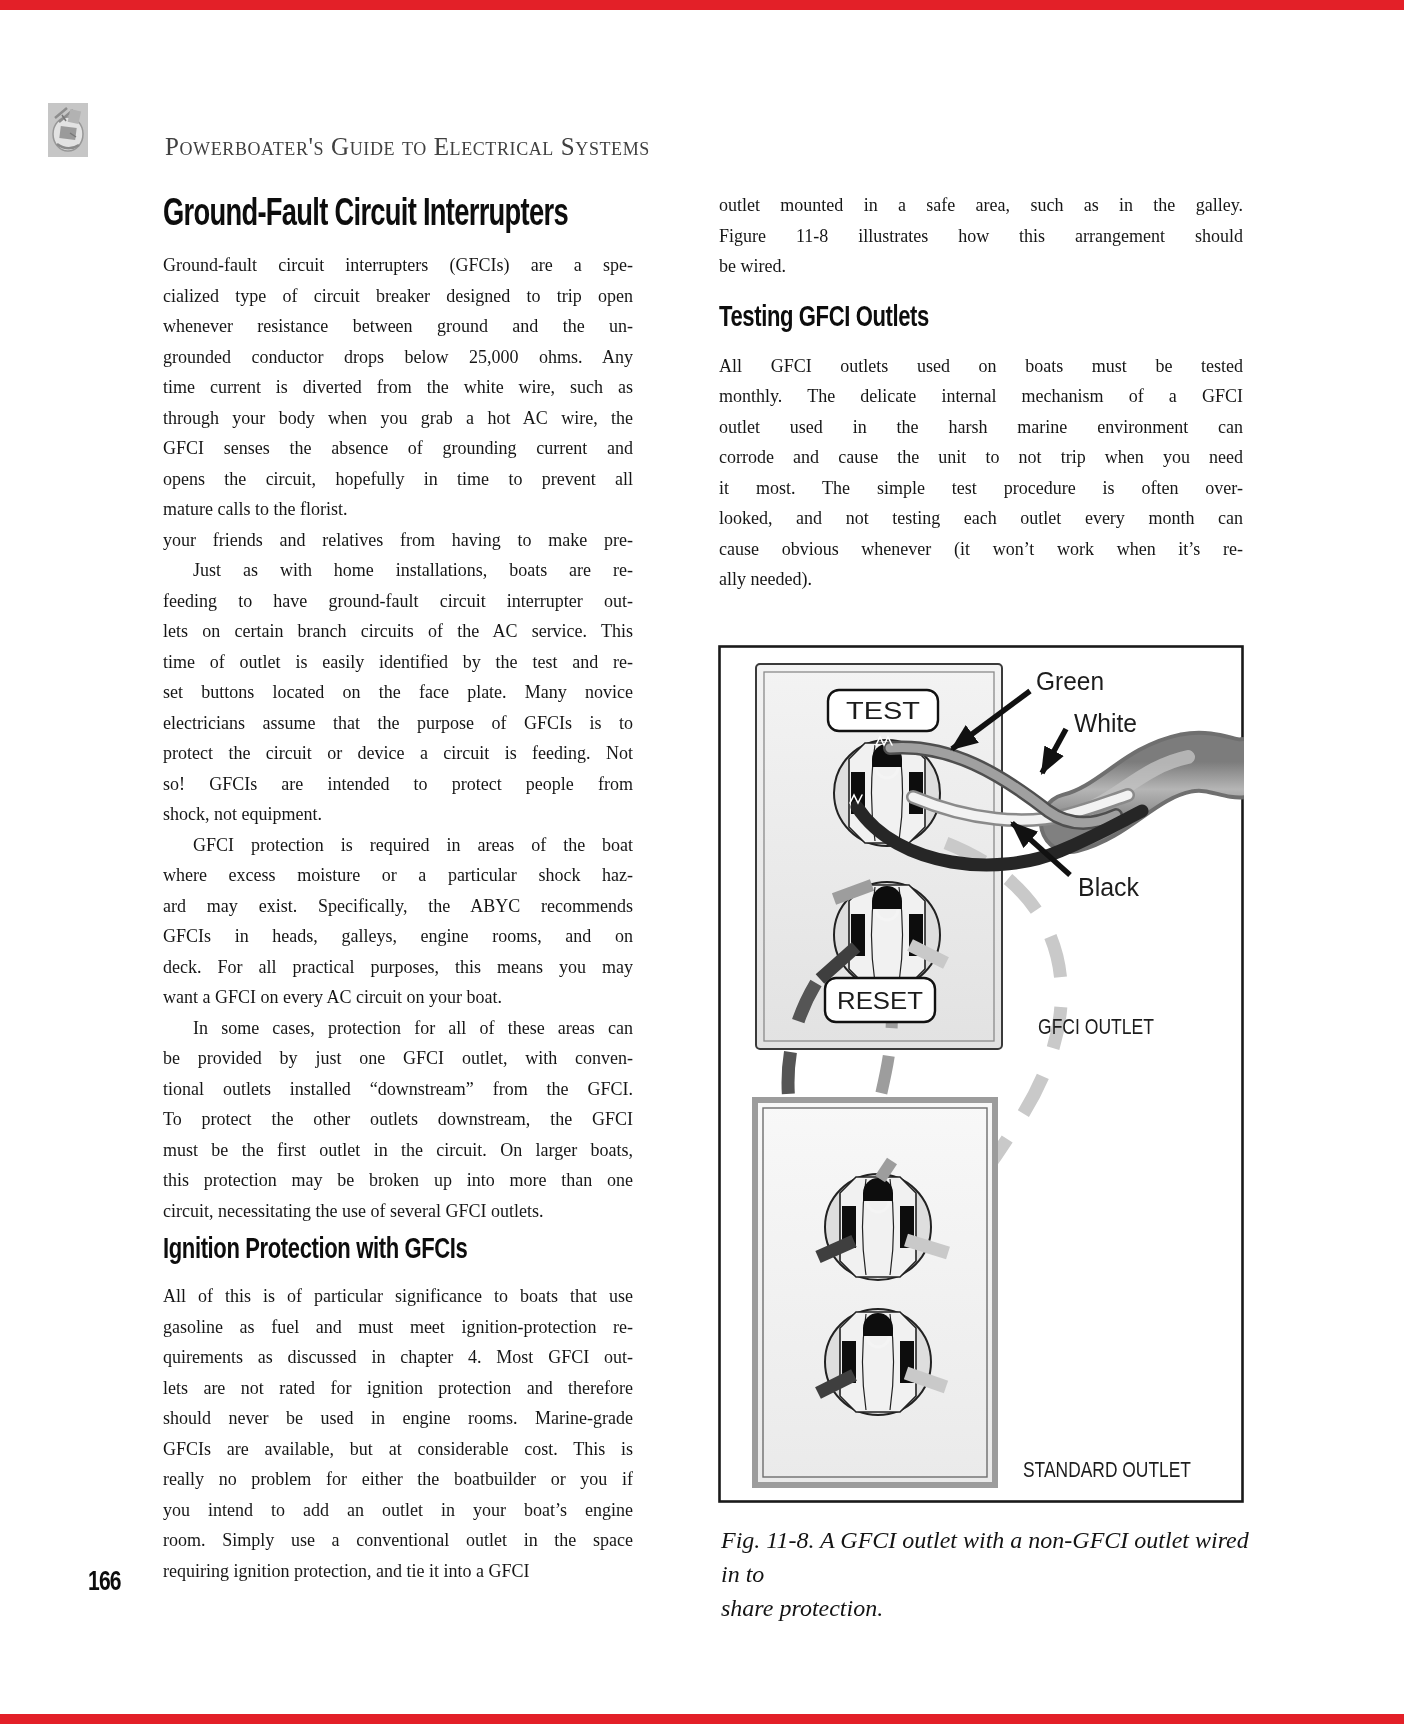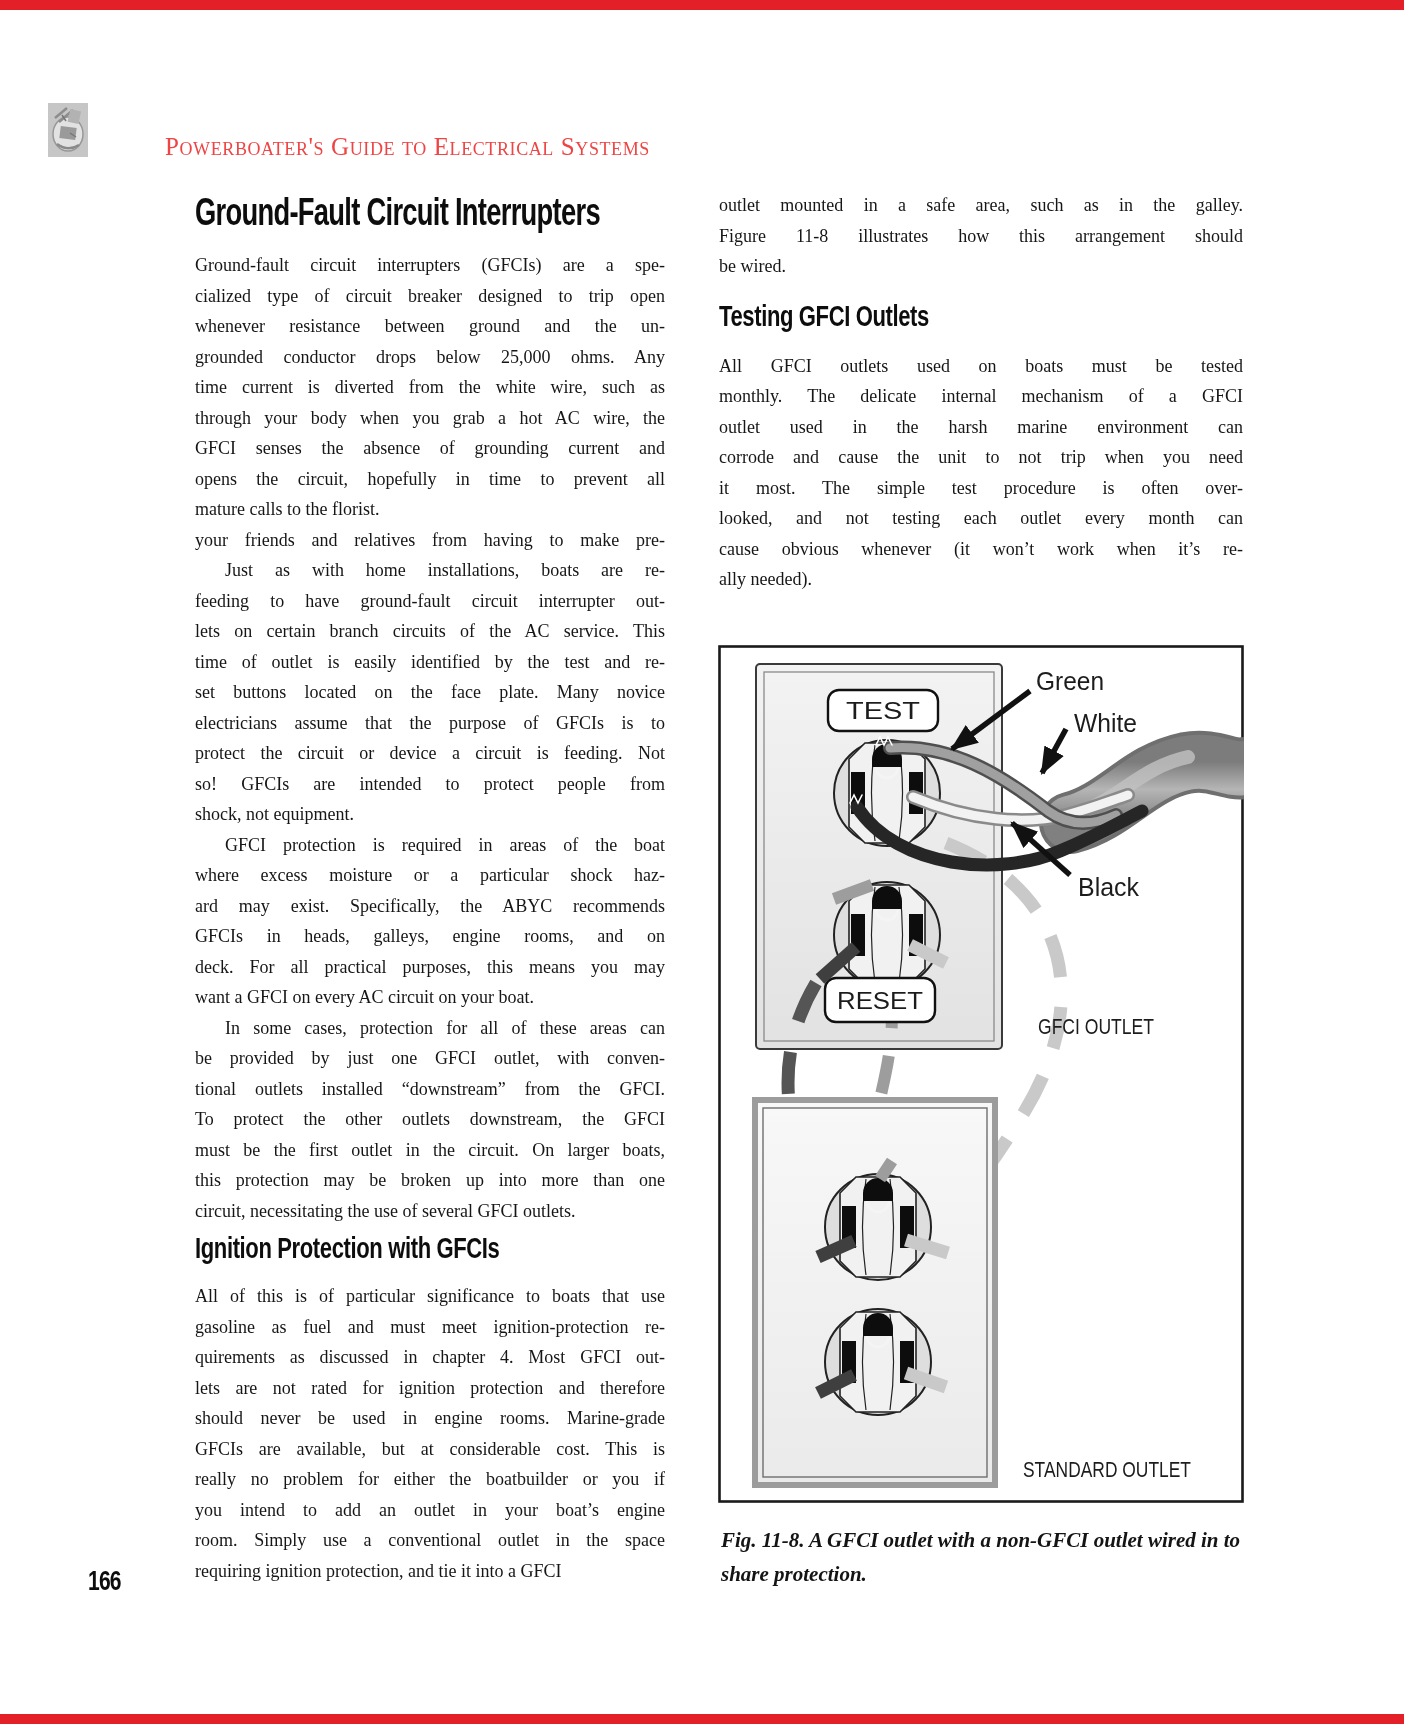--- a/index.html
+++ b/index.html
@@ -2,39 +2,39 @@
 <html style="--accent: #e32028;"><head>
 <meta charset="utf-8">
 <style>
   html,body{margin:0;padding:0;background:#fff;}
   #page{position:relative;width:1404px;height:1724px;background:#ffffff;overflow:hidden;
         font-family:"Liberation Serif",serif;color:#161616;}
   .bar{position:absolute;left:0;width:1404px;height:10px;background:var(--accent,#e32028);}
   .bar.top{top:0;} .bar.bottom{top:1714px;}
   .chapter-icon{position:absolute;left:48px;top:103px;width:40px;height:54px;}
   .running-head{position:absolute;left:165px;top:134px;font-size:25px;line-height:26px;
-                font-variant:small-caps;letter-spacing:.6px;color:#ef4444;white-space:nowrap;}
+                font-variant:small-caps;letter-spacing:.6px;color:#404040;white-space:nowrap;}
   .col{position:absolute;}
-  .col-left{left:163px;top:193px;width:470px;margin-left:32px;}
+  .col-left{left:163px;top:193px;width:470px;}
   .col-right{left:719px;top:190px;width:524px;}
   .h1{font-family:"Liberation Sans",sans-serif;font-weight:700;font-size:38px;line-height:38px;
       letter-spacing:-1px;transform:scaleX(.72);transform-origin:0 0;white-space:nowrap;
       margin:0 0 19px 0;color:#0d0d0d;}
   .h2{font-family:"Liberation Sans",sans-serif;font-weight:700;font-size:29px;line-height:29px;
       letter-spacing:-.5px;transform:scaleX(.76);transform-origin:0 0;white-space:nowrap;color:#0d0d0d;}
   .col-left .h2{margin:8px 0 18px 0;}
   .col-right .h2{margin:20px 0 20px 0;}
   .para{margin:0;}
   .tline{font-size:18px;line-height:30.5px;height:30.5px;text-align:justify;text-align-last:justify;
          white-space:nowrap;overflow:visible;}
   .tline.last{text-align-last:left;}
   .para.indent .tline.first{padding-left:30px;}
   .figure-wrap{position:absolute;left:718px;top:645px;width:526px;height:858px;}
   .caption{position:absolute;left:721px;top:1523px;width:530px;font-style:italic;
-           font-size:21px;line-height:34px;color:#141414;font-weight:bold;}
+           font-size:24px;line-height:34px;color:#141414;}
   .page-number{position:absolute;left:88px;top:1566px;font-family:"Liberation Sans",sans-serif;
                font-weight:700;font-size:27px;letter-spacing:-1px;transform:scaleX(.78);
                transform-origin:0 0;color:#0d0d0d;}
   svg text{font-family:"Liberation Sans",sans-serif;fill:#1c1c1c;}
 </style>
 </head>
 <body>
 
 <div id="page">
   <div class="bar top"></div>

